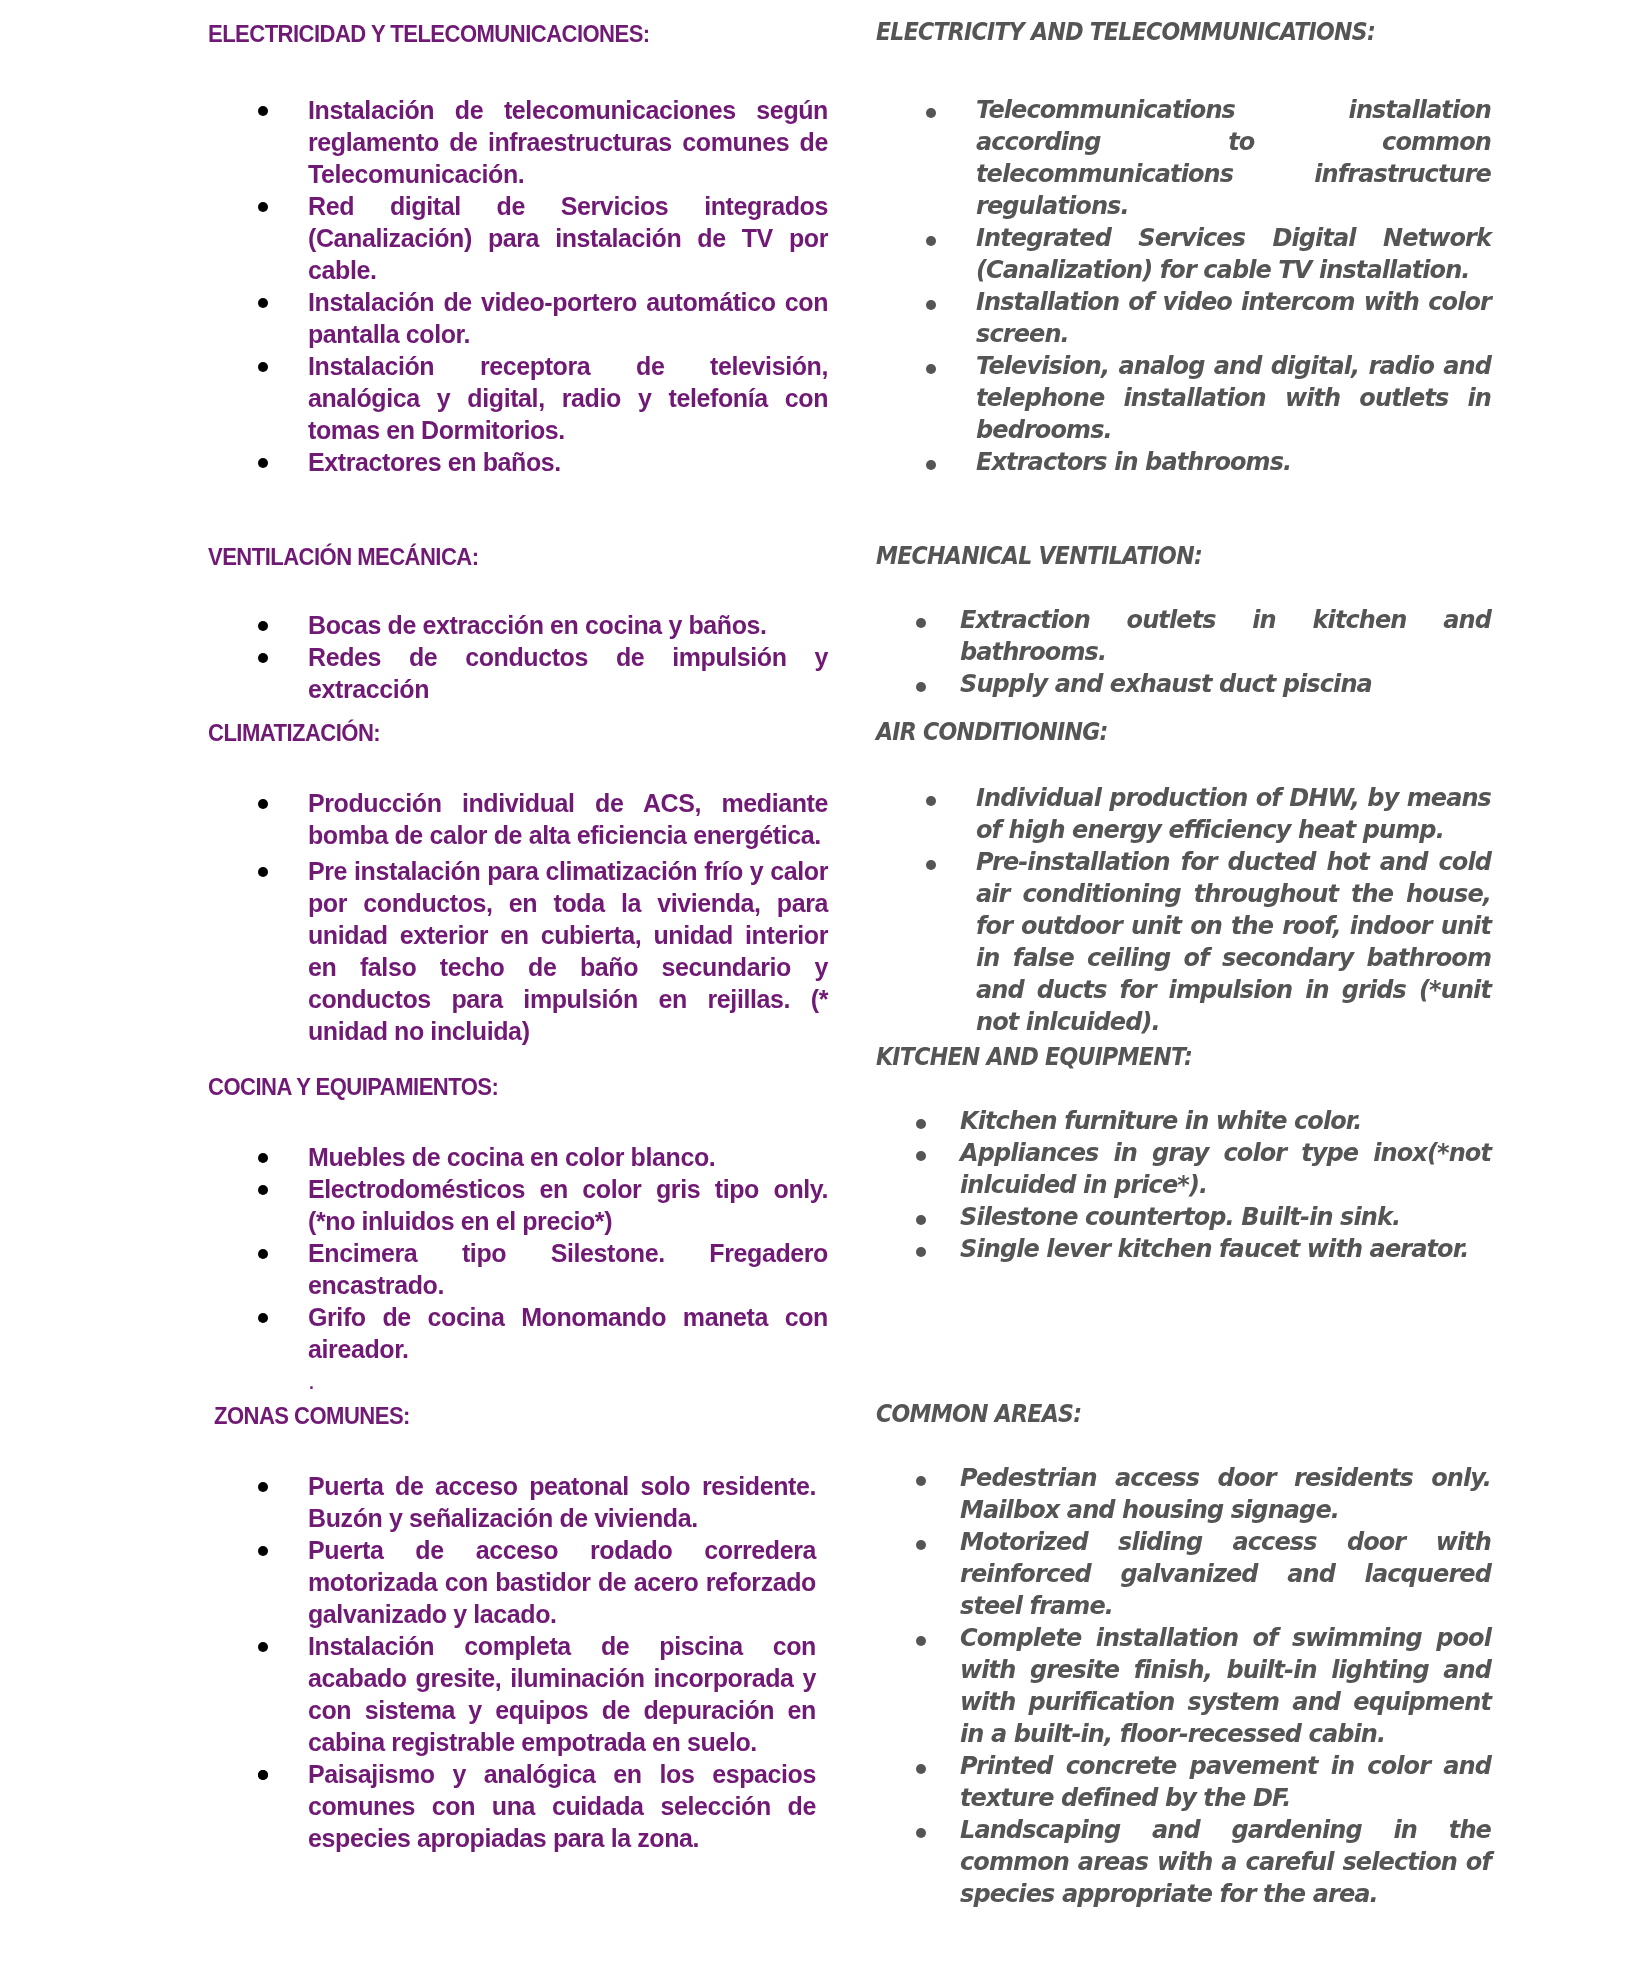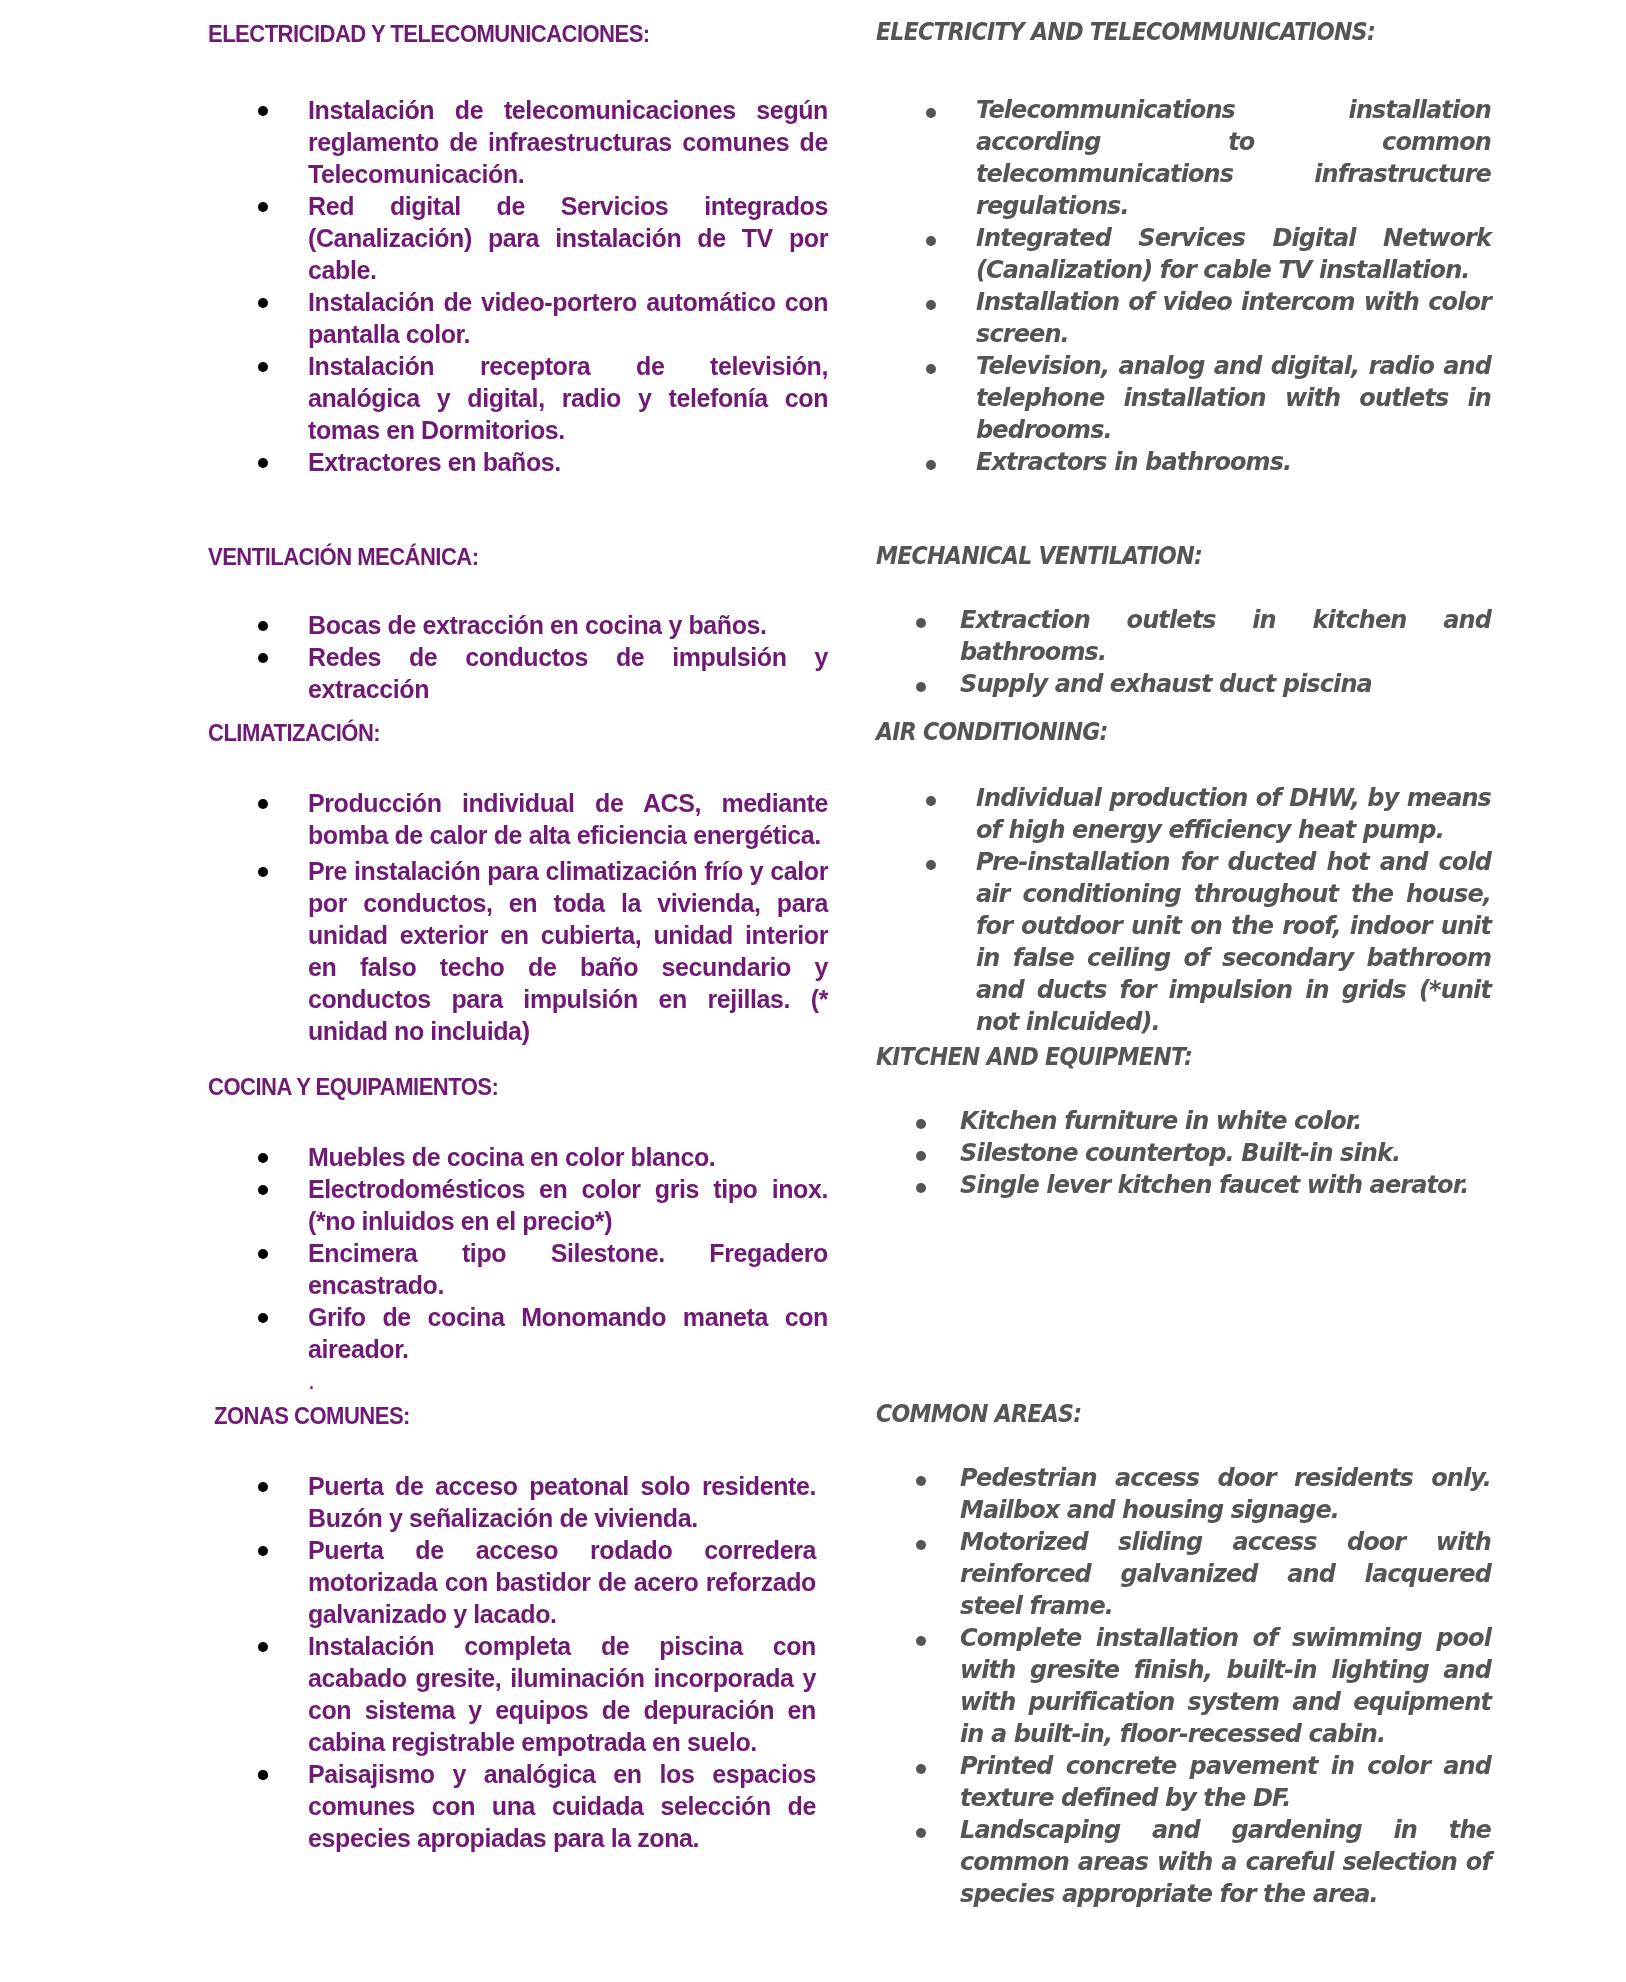--- a/index.html
+++ b/index.html
@@ -73,30 +73,31 @@
   <ul style="margin-top:36px;">
     <li><span class="bullet"></span><span>Individual production of DHW, by means of high energy efficiency heat pump.</span></li>
     <li><span class="bullet"></span><span>Pre-installation for ducted hot and cold air conditioning throughout the house, for outdoor unit on the roof, indoor unit in false ceiling of secondary bathroom and ducts for impulsion in grids (*unit not inlcuided).</span></li>
   </ul>
 </div>
 
 <div class="sec es" style="top:1073px;">
   <h2>COCINA Y EQUIPAMIENTOS:</h2>
   <ul style="margin-top:40px;">
     <li><span class="bullet"></span><span>Muebles de cocina en color blanco.</span></li>
-    <li><span class="bullet"></span><span>Electrodomésticos en color gris tipo inox.(*no inluidos en el precio*)</span></li>
+    <li><span class="bullet"></span><span>Electrodomésticos en color gris tipo only.(*no inluidos en el precio*)</span></li>
     <li><span class="bullet"></span><span>Encimera tipo Silestone. Fregadero encastrado.</span></li>
     <li><span class="bullet"></span><span>Grifo de cocina Monomando maneta con aireador.</span></li>
   </ul>
   <div class="trail">.</div>
 </div>
 <div class="sec en narrow" style="top:1043px;">
   <h2>KITCHEN AND EQUIPMENT:</h2>
   <ul style="margin-top:34px;">
     <li><span class="bullet"></span><span>Kitchen furniture in white color.</span></li>
+    <li><span class="bullet"></span><span>Appliances in gray color type inox(*not inlcuided in price*).</span></li>
     <li><span class="bullet"></span><span>Silestone countertop. Built-in sink.</span></li>
     <li><span class="bullet"></span><span>Single lever kitchen faucet with aerator.</span></li>
   </ul>
 </div>
 
 <div class="sec es" style="top:1402px; left:214px;">
   <h2>ZONAS COMUNES:</h2>
   <ul style="margin-top:40px; margin-left:-6px; width:608px;">
     <li><span class="bullet"></span><span>Puerta de acceso peatonal solo residente. Buzón y señalización de vivienda.</span></li>
     <li><span class="bullet"></span><span>Puerta de acceso rodado corredera motorizada con bastidor de acero reforzado galvanizado y lacado.</span></li>

